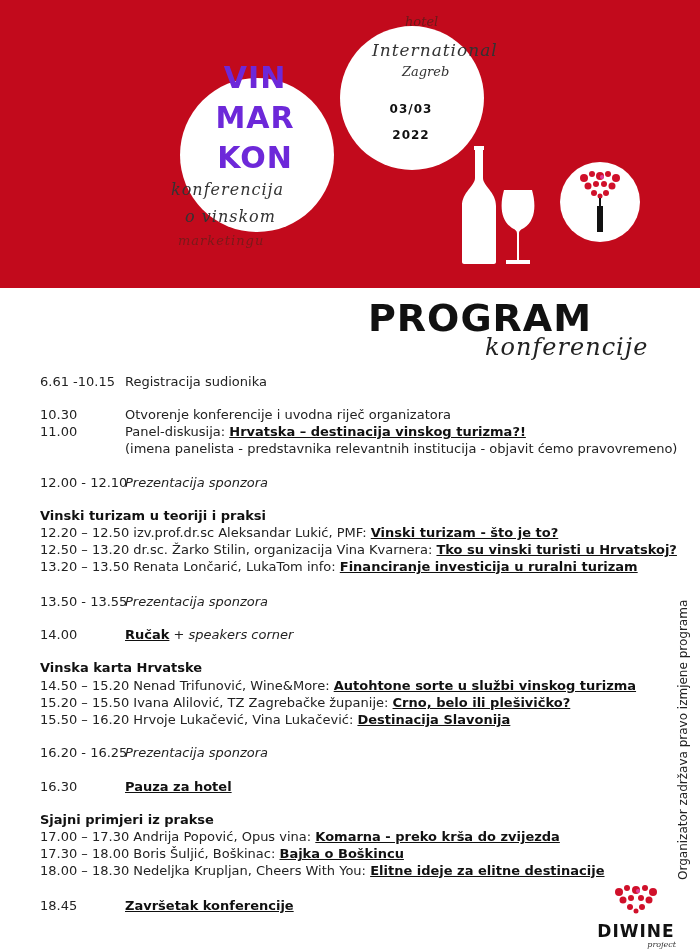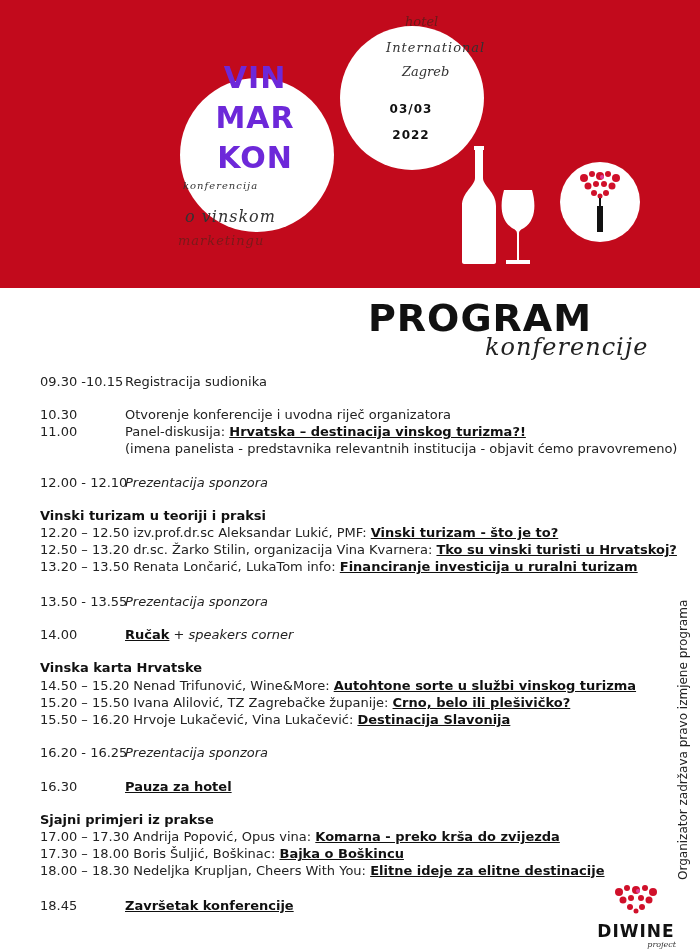--- a/index.html
+++ b/index.html
@@ -6,25 +6,25 @@
   body { width:700px; height:950px; position:relative; background:#ffffff; overflow:hidden;
          font-family:"DejaVu Sans", sans-serif; color:#222; }
   .banner { position:absolute; left:0; top:0; width:700px; height:288px; background:#c20a1c; }
   .circle { position:absolute; background:#fff; border-radius:50%; }
   .c1 { left:180px; top:78px; width:154px; height:154px; }
   .c2 { left:340px; top:26px; width:144px; height:144px; }
   .c3 { left:560px; top:162px; width:80px; height:80px; }
   .title-block { position:absolute; left:190px; top:58px; width:130px; text-align:center;
                  font-family:"DejaVu Sans", sans-serif; font-weight:900; font-size:30px; line-height:40px; color:#6d28d9; letter-spacing:1px; }
   .script { font-family:"DejaVu Serif", serif; font-style:italic; font-weight:normal; color:#333; }
-  .sub1 { position:absolute; left:183px; top:180px; font-size:10px; letter-spacing:1px; }
+  .sub1 { position:absolute; left:171px; top:180px; font-size:16px; letter-spacing:1px; }
   .sub2 { position:absolute; left:185px; top:207px; font-size:16px; letter-spacing:1px; }
   .sub3 { position:absolute; left:178px; top:233px; font-size:13px; letter-spacing:1px; color:#7a1a1a; }
   .venue1 { position:absolute; left:405px; top:14px; font-size:13px; color:#6b1a1a; }
-  .venue2 { position:absolute; left:386px; top:40px; font-size:13px; letter-spacing:1px; }
+  .venue2 { position:absolute; left:372px; top:40px; font-size:17px; letter-spacing:1px; }
   .venue3 { position:absolute; left:402px; top:64px; font-size:13px; }
   .date { position:absolute; left:356px; top:96px; width:110px; text-align:center; font-weight:900; font-size:12px; line-height:26px; color:#111; letter-spacing:1px; }
   .icon-bottle { position:absolute; left:462px; top:146px; }
   .icon-glass { position:absolute; left:500px; top:190px; }
   .logo-top { position:absolute; left:574px; top:168px; }
   .program-title { position:absolute; left:368px; top:296px; font-weight:900; font-size:38px; letter-spacing:1px; color:#111; }
   .program-sub { position:absolute; left:485px; top:333px; font-size:24px; letter-spacing:1px; color:#222; }
   .sched { position:absolute; left:40px; font-size:13px; color:#222; white-space:nowrap; }
   .sched .t { display:inline-block; width:85px; }
   .sched .tw { display:inline-block; }
@@ -88,21 +88,21 @@
   </g>
   <circle cx="28" cy="9" r="2" fill="#e040a0"></circle>
   <rect x="23" y="38" width="6" height="26" fill="#111"></rect>
   <rect x="25" y="30" width="2" height="8" fill="#111"></rect>
 </svg>
 
 <div class="program-title">PROGRAM</div>
 <div class="script program-sub">konferencije</div>
 
 <div class="sched" style="top:374px">
-  <span class="t">09.30 -10.15</span><span>Registracija sudionika</span>
+  <span class="t">6.61 -10.15</span><span>Registracija sudionika</span>
 </div>
 
 <div class="sched" style="top:407px">
   <span class="t">10.30</span><span>Otvorenje konferencije i uvodna riječ organizatora</span>
 </div>
 <div class="sched" style="top:424px">
   <span class="t">11.00</span><span>Panel-diskusija: </span><span class="b">Hrvatska – destinacija vinskog turizma?!</span>
 </div>
 <div class="sched" style="top:441px">
   <span class="t"></span><span>(imena panelista - predstavnika relevantnih institucija - objavit ćemo pravovremeno)</span>

